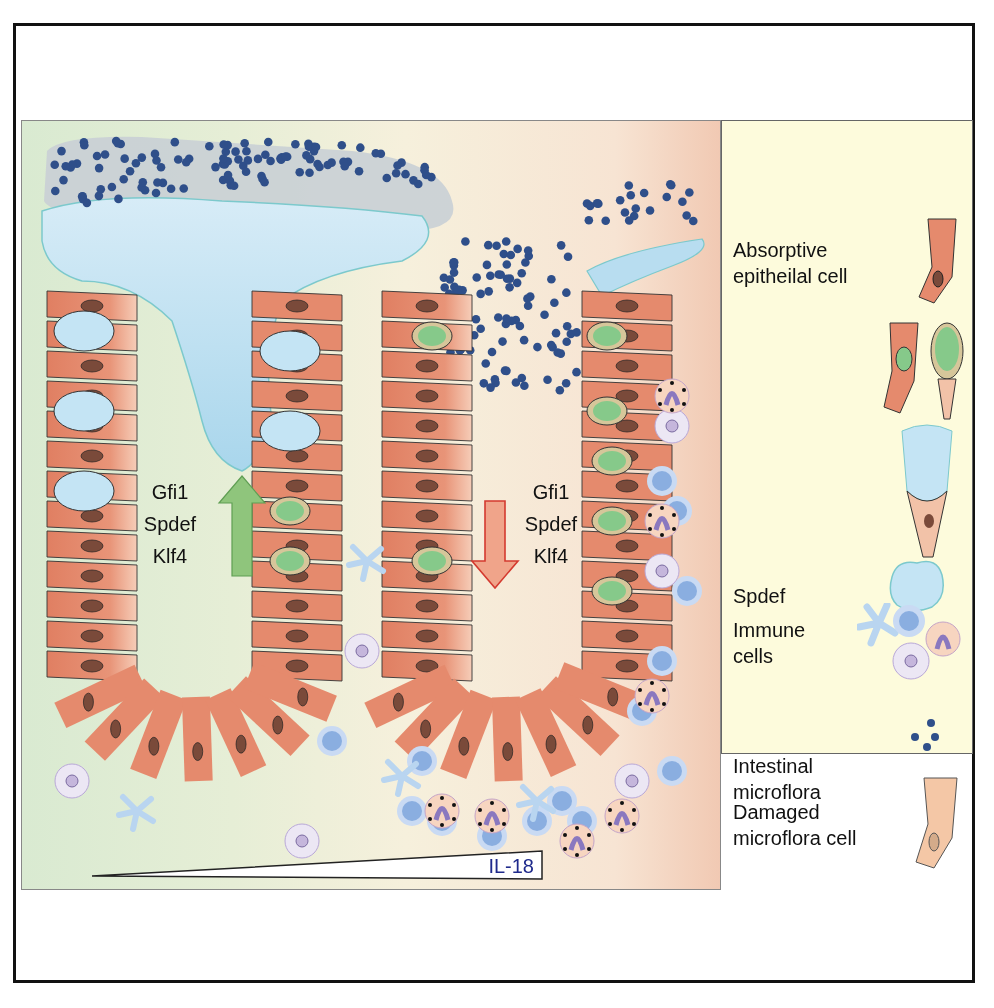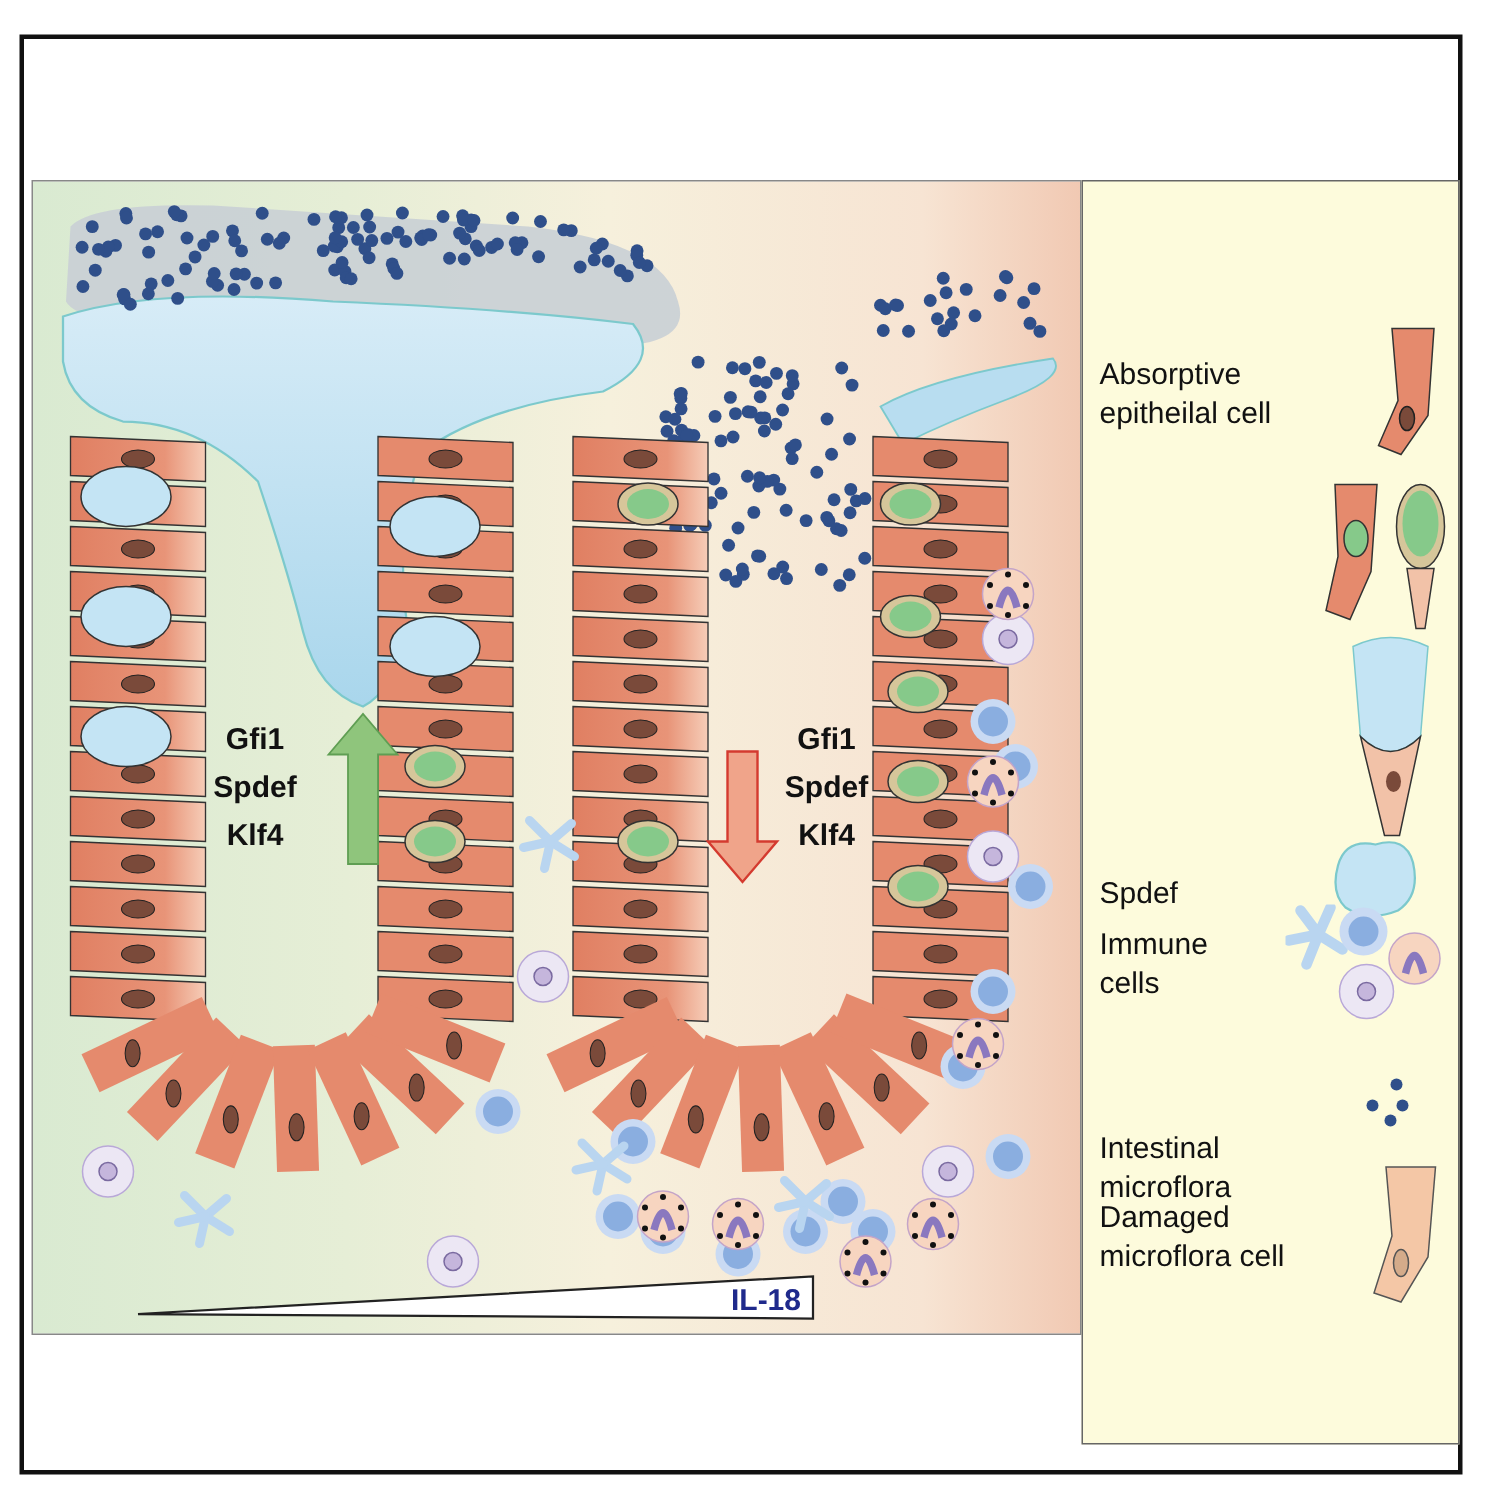--- a/index.html
+++ b/index.html
@@ -1,20 +1,20 @@
 <!DOCTYPE html>
 <html><head>
 <meta charset="utf-8">
 <style>
   html,body{margin:0;padding:0;background:#ffffff;}
   body{width:994px;height:1008px;position:relative;overflow:hidden;font-family:"Liberation Sans",sans-serif;}
   #frame{position:absolute;left:13px;top:23px;width:962px;height:960px;border:3px solid #111;box-sizing:border-box;background:#fff;}
   #panel{position:absolute;left:21px;top:120px;width:700px;height:770px;border:1.5px solid #888;box-sizing:border-box;overflow:hidden;
-    background:linear-gradient(to right,#d9ead1 0%,#e6eed6 30%,#f6f0dc 55%,#f7e4d3 85%,#f1c9b3 100%);font-weight:bold;}
-  #legend{position:absolute;left:721px;top:120px;width:252px;height:843px;border:1.5px solid #666;box-sizing:border-box;background:#fdfbdc;}
+    background:linear-gradient(to right,#d9ead1 0%,#e6eed6 30%,#f6f0dc 55%,#f7e4d3 85%,#f1c9b3 100%);}
+  #legend{position:absolute;left:721px;top:120px;width:252px;height:634px;border:1.5px solid #666;box-sizing:border-box;background:#fdfbdc;}
   svg{position:absolute;left:0;top:0;}
   .lg-label{position:absolute;left:11px;font-size:20px;line-height:26px;color:#111;}
   .lg-icon{position:absolute;}
   .gene{font-size:20px;fill:#111;font-family:"Liberation Sans",sans-serif;}
   .il{font-size:20px;fill:#1f2a8c;font-family:"Liberation Sans",sans-serif;}
 </style>
 </head>
 <body>
 
 <div id="frame"></div>

